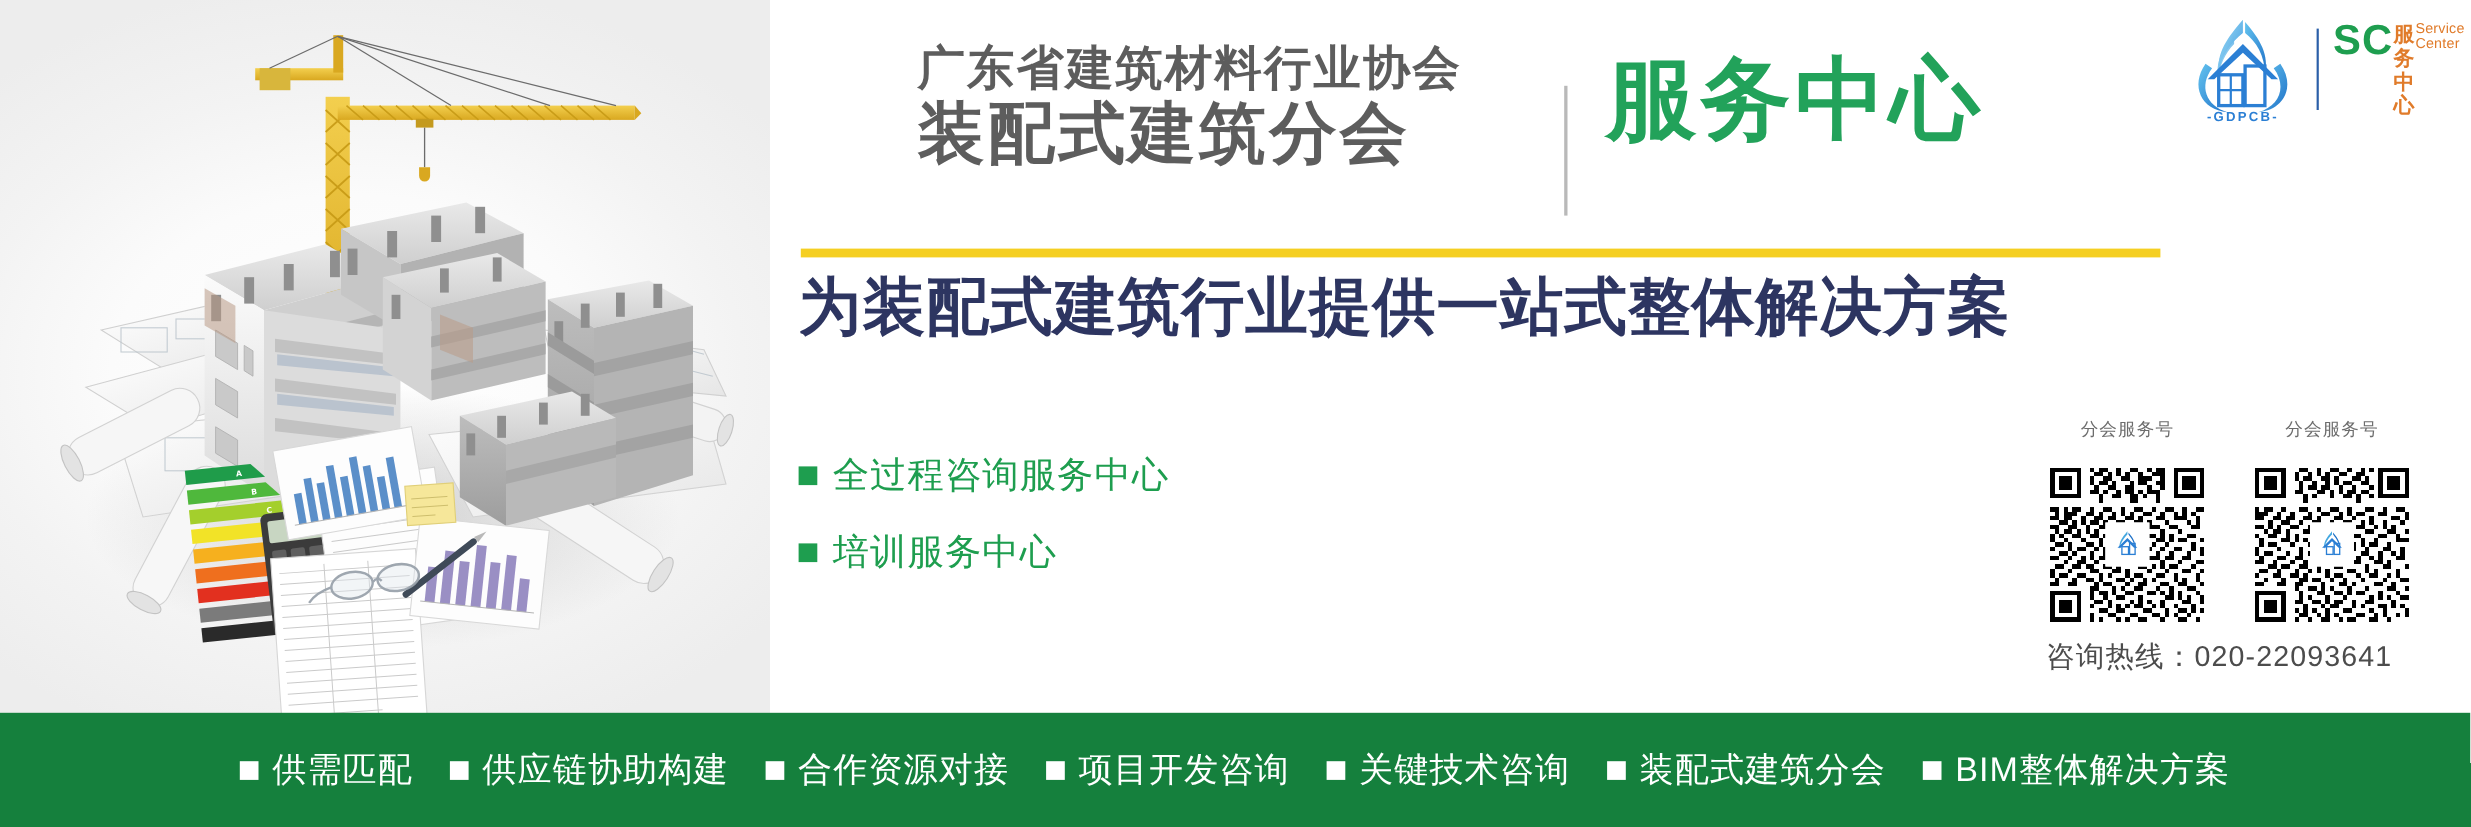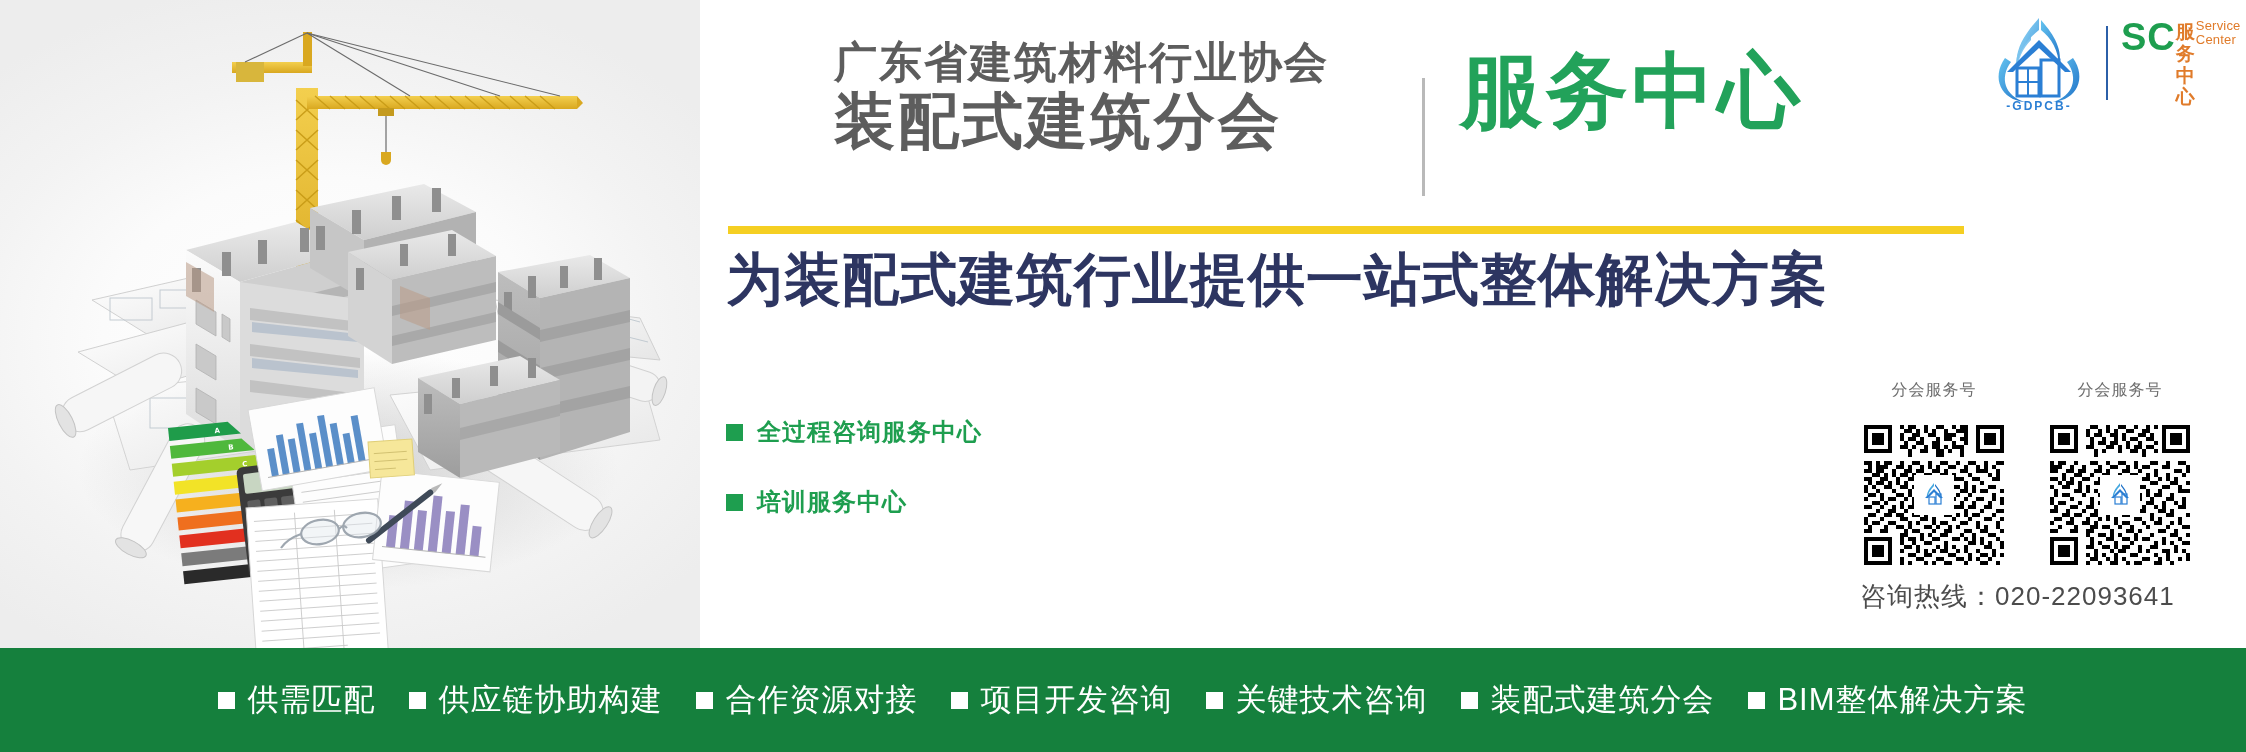--- a/index.html
+++ b/index.html
@@ -43,21 +43,21 @@
     line-height:1.1;white-space:nowrap;}
 
   
   .svc-col{position:absolute;}
   .svc-col.left{left:726px;top:408px;}
   .svc-col.right{left:1312px;top:408px;}
   .svc-item{display:flex;align-items:center;height:48px;margin-bottom:22px;}
   .svc-bullet{width:17px;height:17px;background:#1e9e4f;margin-right:14px;flex:none;}
   .svc-text{
     font-family:"Liberation Sans","DejaVu Sans",sans-serif;
-    font-size:24px;font-weight:bold;color:#1e9e4f;letter-spacing:1px;white-space:nowrap;}
+    font-size:33px;font-weight:normal;color:#1e9e4f;letter-spacing:1px;white-space:nowrap;}
 
   
   .qr-area{position:absolute;left:1860px;top:380px;width:370px;}
   .qr-row{display:flex;gap:38px;}
   .qr-cell{width:148px;}
   .qr-label{
     font-family:"Liberation Sans","DejaVu Sans",sans-serif;
     font-size:16px;color:#6d6d6d;text-align:center;margin-bottom:20px;letter-spacing:1px;}
   .qr-img{width:148px;height:148px;background:#fff;position:relative;}
   .qr-img svg{display:block;}

